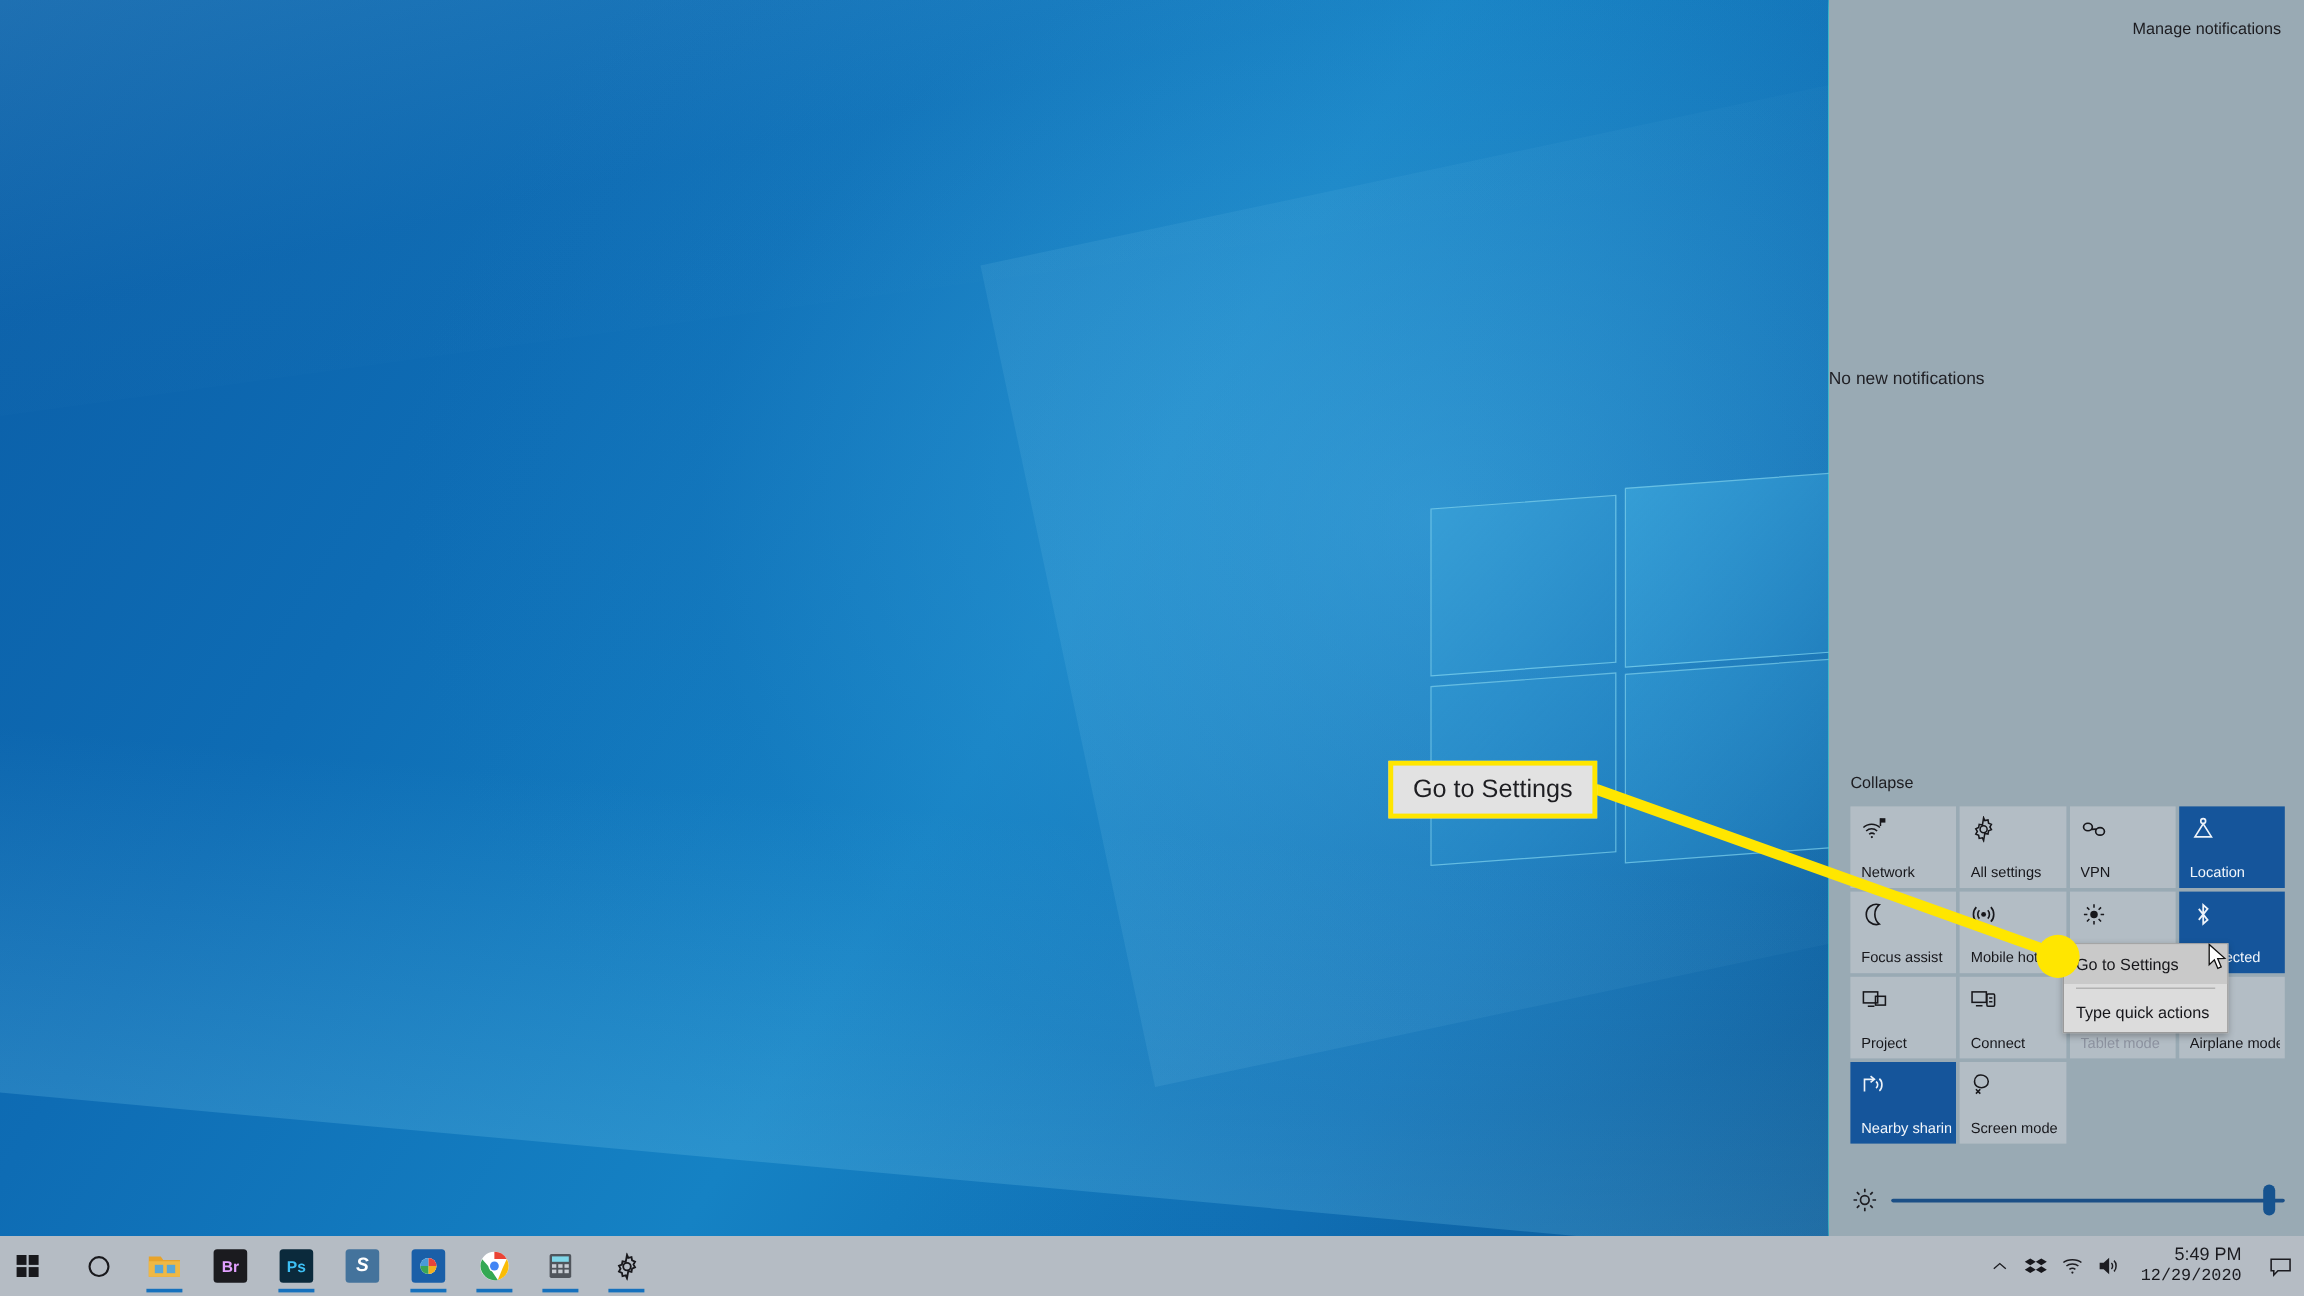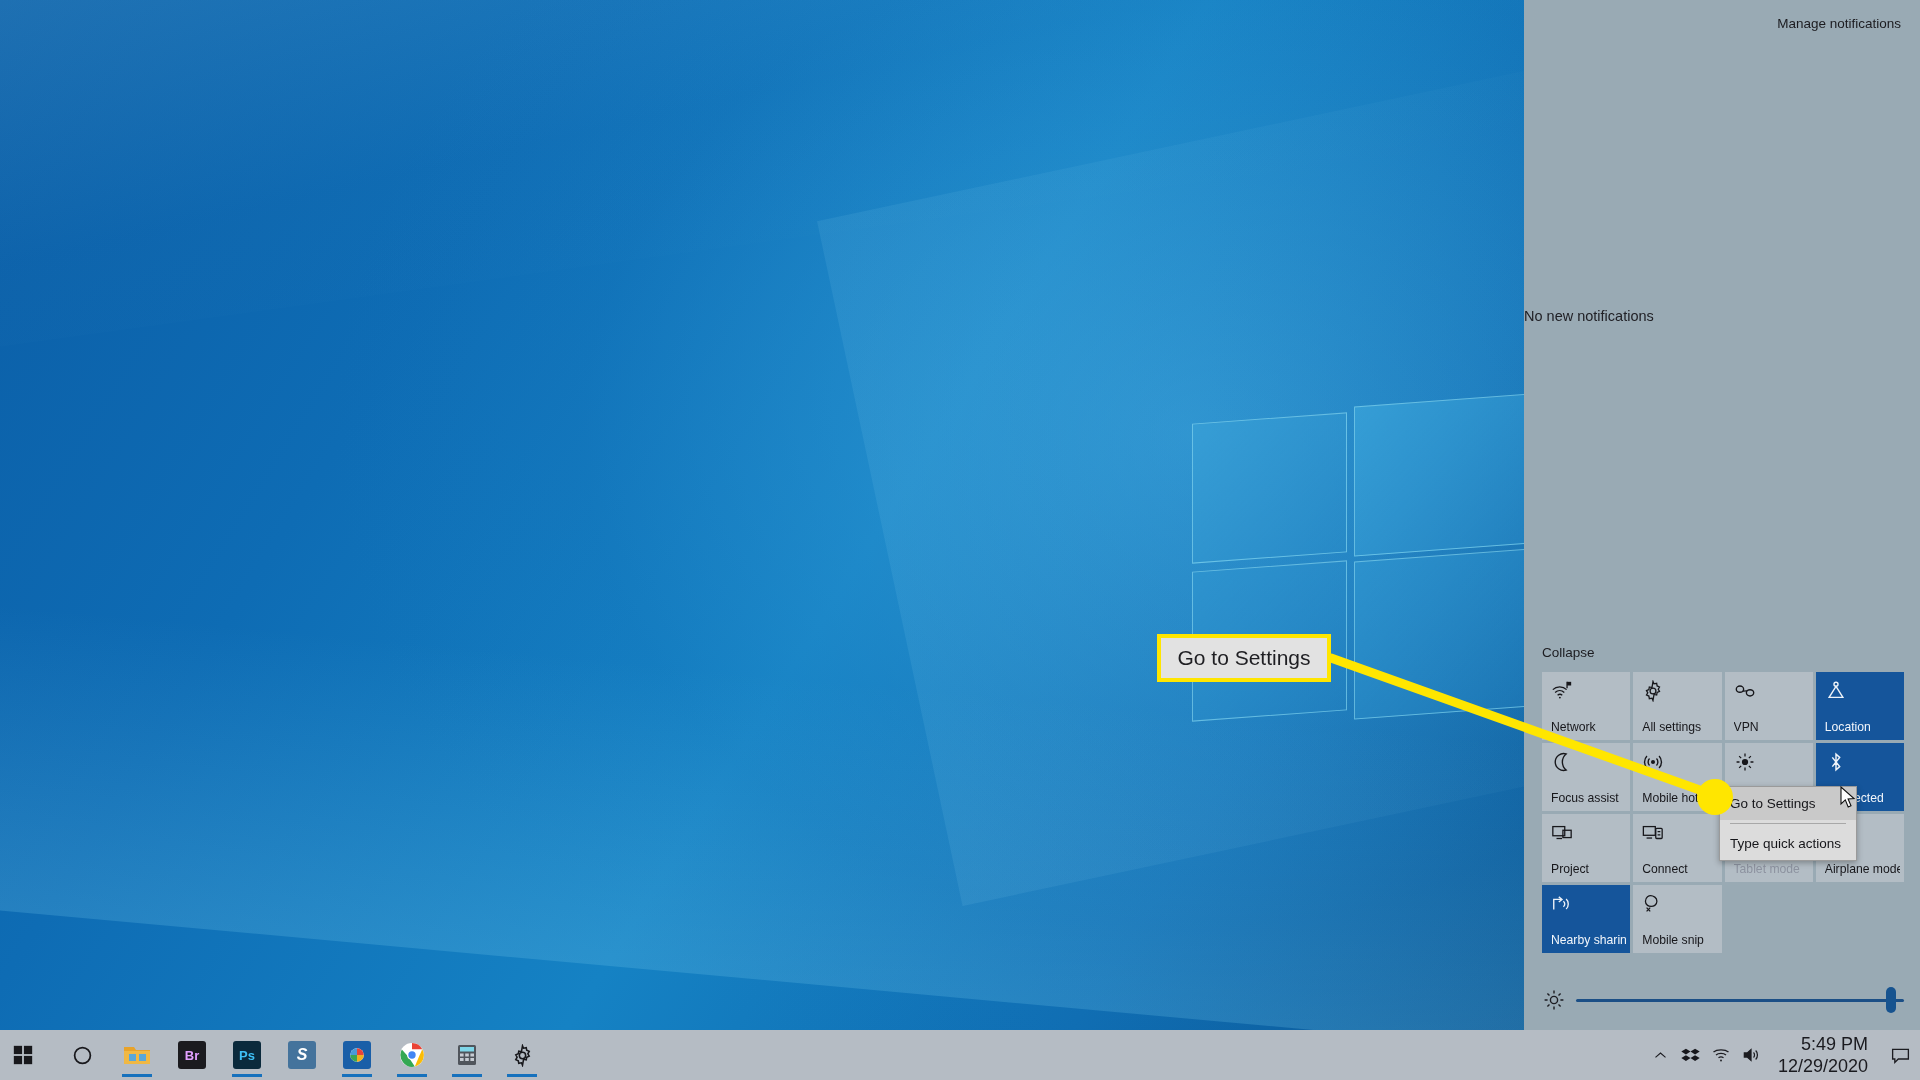--- a/index.html
+++ b/index.html
@@ -192,22 +192,22 @@
   }
   .appbox { width: 28px; height: 28px; border-radius: 3px; display: flex; align-items: center; justify-content: center;
             font-size: 13px; font-weight: bold; }
 
   #tray { margin-left: auto; display: flex; align-items: center; height: 50px; }
   .tray-icon { width: 30px; height: 50px; display: flex; align-items: center; justify-content: center; cursor: pointer; color: #1c1c21; }
   #clock {
     display: flex; flex-direction: column; align-items: flex-end; justify-content: center;
     padding: 0 12px; height: 50px; cursor: pointer; line-height: 1.25;
   }
-  #clock .t { font-size: 18px; color: #1a1a1f; }
-  #clock .d { font-size: 18px; color: #1a1a1f; }
+  #clock .t { font-size: 15px; color: #1a1a1f; }
+  #clock .d { font-size: 14px; color: #1a1a1f; font-family: Liberation Mono, monospace; }
   #tray-action-center { width: 40px; height: 50px; display: flex; align-items: center; justify-content: center; cursor: pointer; color: #1c1c21; }
 </style>
 </head>
 <body>
 
 <div id="screen">
 
   <div id="wallpaper">
     <div id="sheen1" class="diag-sheen"></div>
     <div id="sheen2" class="diag-sheen"></div>
@@ -354,21 +354,21 @@
           <span class="tile-label">Nearby sharing</span>
         </div>
         <div class="tile">
           <span class="tile-icon">
             <svg viewBox="0 0 24 24" fill="none" stroke="currentColor" stroke-width="1.4">
               <path d="M6 4 C3 6.5 3 11.5 6 13.5 C8 15 12 15 14 13.5 C17 11.5 17 6.5 14 4.5 C11 2.5 7.5 3 6 4 Z"></path>
               <path d="M5 16 L9 20"></path>
               <path d="M9 16 L5 20"></path>
             </svg>
           </span>
-          <span class="tile-label">Mobile snip</span>
+          <span class="tile-label">Screen mode</span>
         </div>
       </div>
 
     <div id="brightness-row">
       <span id="brightness-icon">
         <svg viewBox="0 0 24 24" width="24" height="24" fill="none" stroke="currentColor" stroke-width="1.4">
           <circle cx="12" cy="12" r="3.6"></circle>
           <path d="M12 2.6v3M12 18.4v3M2.6 12h3M18.4 12h3M5.4 5.4l2.1 2.1M16.5 16.5l2.1 2.1M18.6 5.4l-2.1 2.1M7.5 16.5l-2.1 2.1"></path>
         </svg>
       </span>

